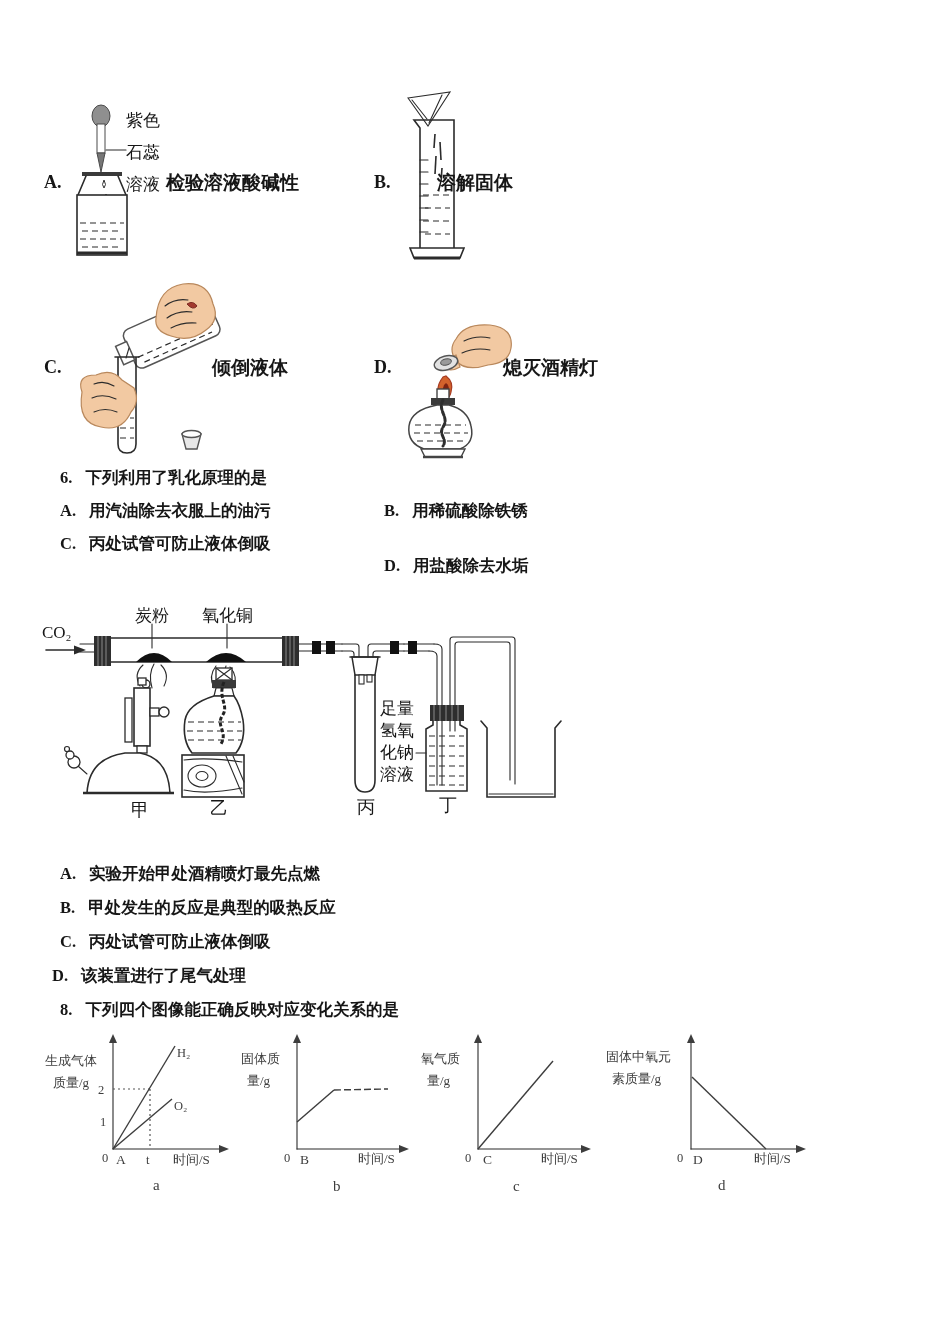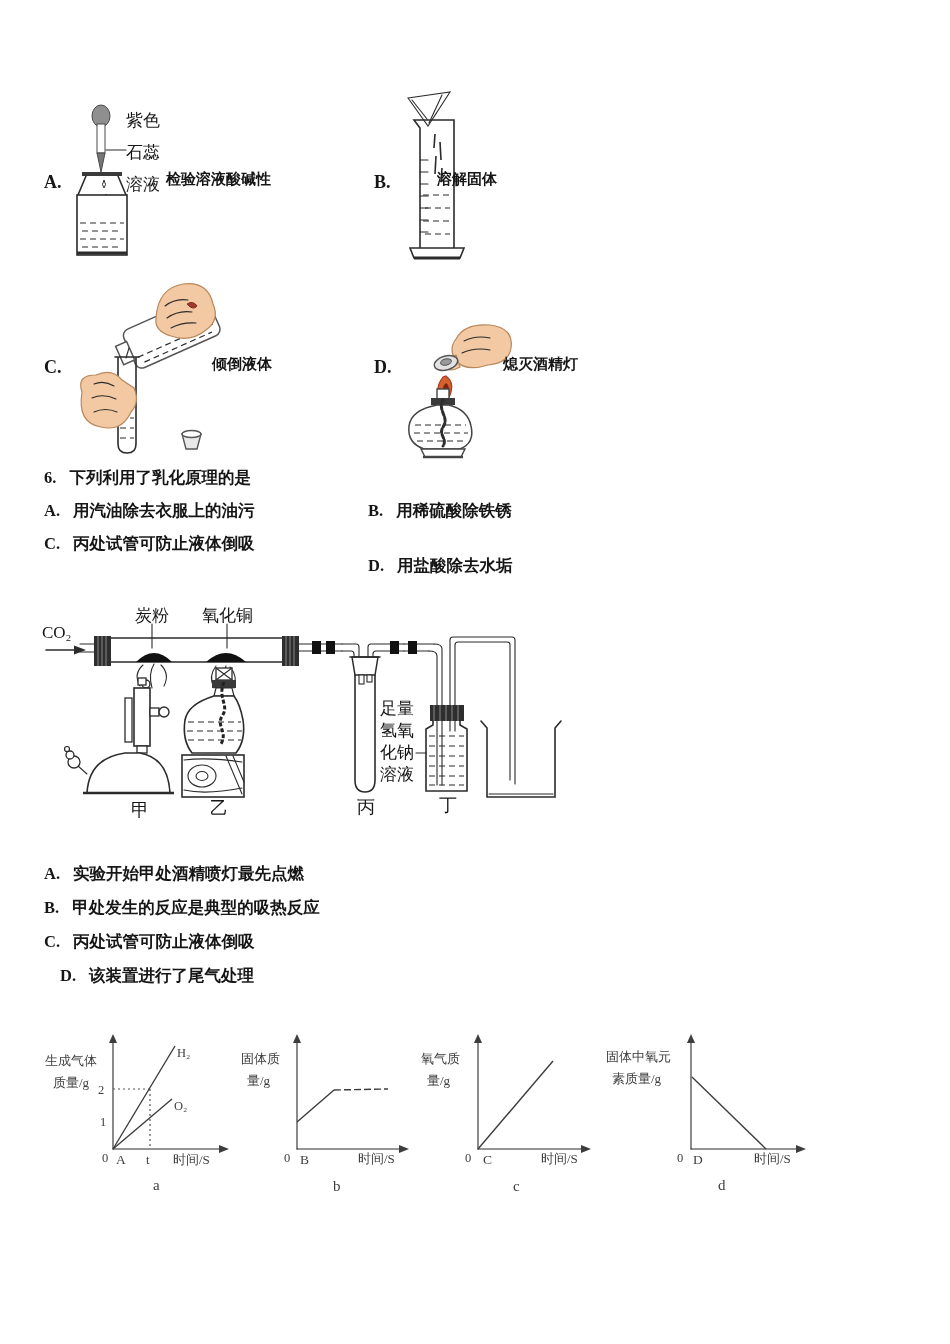--- a/index.html
+++ b/index.html
@@ -1,23 +1,23 @@
 <!DOCTYPE html>
 <html><head>
 <meta charset="utf-8">
 <style>
   html,body{margin:0;padding:0;background:#e8e8e8;}
   .page{
     position:relative; width:950px; height:1344px; margin:0 auto;
     background:#ffffff; overflow:hidden;
     font-family:"Liberation Serif","DejaVu Serif",serif; color:#161616;
   }
-  .qline{position:absolute; white-space:nowrap; font-weight:bold; font-size:16.5px; line-height:20px;}
+  .qline{position:absolute; white-space:nowrap; font-weight:bold; font-size:16.5px; line-height:20px;margin-left:16px;}
   .qline .letter{display:inline-block; margin-right:13px; font-weight:bold;}
-  .cap{position:absolute; white-space:nowrap; font-weight:bold; font-size:15px;}
+  .cap{position:absolute; white-space:nowrap; font-weight:bold; font-size:19px;}
   .optletter{position:absolute; white-space:nowrap; font-weight:bold; font-size:18px;}
   svg{position:absolute; overflow:visible;}
   svg text{font-family:"Liberation Serif","DejaVu Serif",serif; fill:#161616;}
   svg .lbl{font-size:17px;}
   svg .glbl{font-size:13px; fill:#3d3d3d;}
   svg .gsmall{font-size:12.5px; fill:#3d3d3d;}
   .ink{stroke:#2b2b2b; fill:none; stroke-width:1.6; stroke-linecap:round;}
   .thin{stroke:#2b2b2b; fill:none; stroke-width:1.1; stroke-linecap:round;}
   .dash{stroke:#2b2b2b; fill:none; stroke-width:1.2; stroke-dasharray:6 4;}
   .skin{fill:#f2c9a2; stroke:#b9885c; stroke-width:1.2;}
@@ -297,24 +297,27 @@
 
   <div class="qline" style="left:44px;top:898px">
     <span class="letter">B.</span><span>甲处发生的反应是典型的吸热反应</span>
   </div>
   <div class="qline" style="left:44px;top:864px">
     <span class="letter">A.</span><span>实验开始甲处酒精喷灯最先点燃</span>
   </div>
   <div class="qline" style="left:44px;top:932px">
     <span class="letter">C.</span><span>丙处试管可防止液体倒吸</span>
   </div>
-  <div class="qline" style="left:60px;top:966px">
+  <div class="qline" style="left:36px;top:966px">
     <span class="letter">D.</span><span>该装置进行了尾气处理</span>
   </div>
 
+  <div class="qline" style="left:44px;top:1000px">
+    <span class="letter">8.</span><span>下列四个图像能正确反映对应变化关系的是</span>
+  </div>
 
   <svg style="left:40px;top:1033px" width="195" height="162" viewBox="0 0 195 162">
     <line class="thin" x1="73" y1="6" x2="73" y2="116" stroke="#3d3d3d"></line>
     <polygon points="69,10 73,1 77,10" fill="#3d3d3d"></polygon>
     <line class="thin" x1="73" y1="116" x2="181" y2="116" stroke="#3d3d3d"></line>
     <polygon points="179,112 189,116 179,120" fill="#3d3d3d"></polygon>
     <text class="glbl" x="5" y="32">生成气体</text>
     <text class="glbl" x="13" y="54">质量/g</text>
     <text class="gsmall" x="58" y="61">2</text>
     <text class="gsmall" x="60" y="93">1</text>

